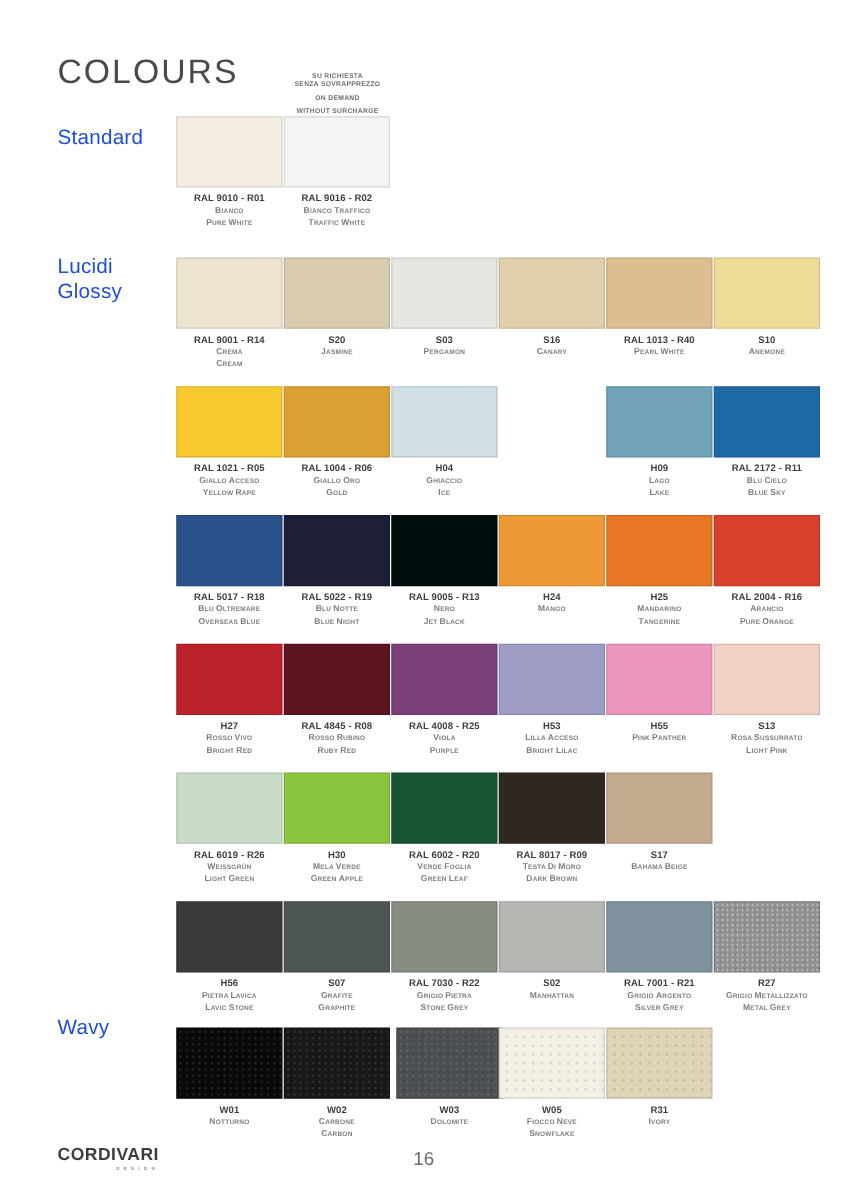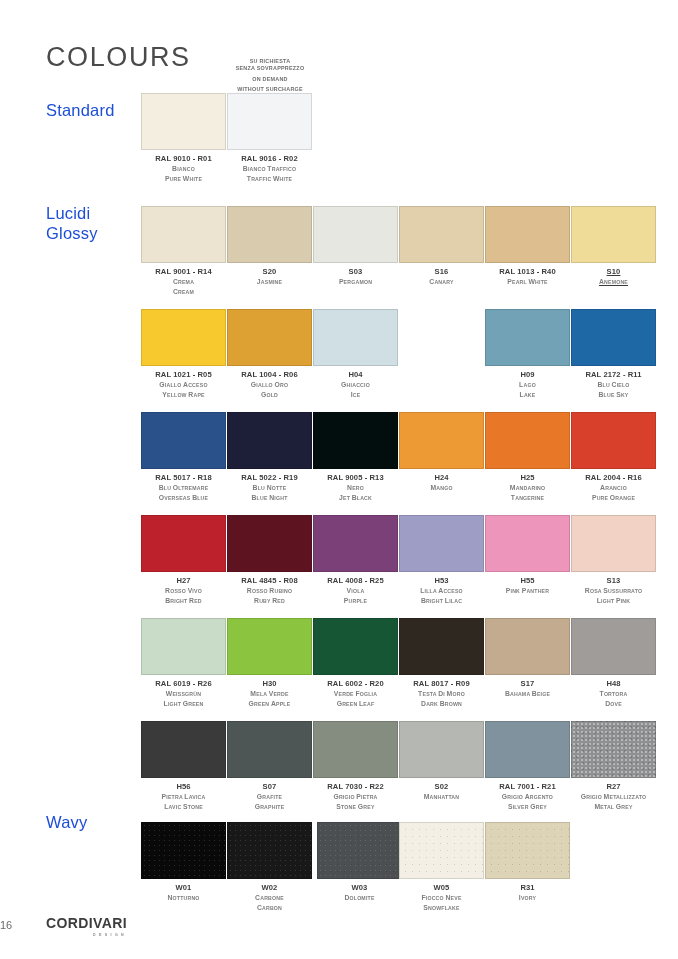--- a/index.html
+++ b/index.html
@@ -149,22 +149,22 @@
     color: #8a8a8a;
     letter-spacing: 3.4px;
     text-align: right;
     margin-top: 3px;
   }
   .pagenum {
     position: absolute;
     left: 0;
     top: 919px;
     width: 678px;
-    text-align: left;
-    font-size: 11px;
+    text-align: center;
+    font-size: 15px;
     color: #6b6b6b;
   }
 </style>
 </head>
 <body>
 
 <div class="page">
 
   <div class="title">COLOURS</div>
 
@@ -218,21 +218,21 @@
           <div class="cell" style="left: 258px;">
             <div class="chip" style="background-color:#e2d0ad"></div>
             <div class="code">S16</div>
             <div class="nm"><span class="sc2">C</span>ANARY</div>
           </div>
           <div class="cell" style="left: 344px;">
             <div class="chip" style="background-color:#ddbe8e"></div>
             <div class="code">RAL 1013 - R40</div>
             <div class="nm"><span class="sc2">P</span>EARL <span class="sc2">W</span>HITE</div>
           </div>
-          <div class="cell" style="left: 430px; text-decoration: underline;">
+          <div class="cell" style="left: 430px;">
             <div class="chip" style="background-color:#f0dc99"></div>
             <div class="code">S10</div>
             <div class="nm"><span class="sc2">A</span>NEMONE</div>
           </div>
         </div>
         <div class="row" style="height: 103px;">
           <div class="cell" style="left: 0px;">
             <div class="chip" style="background-color:#f8c92f"></div>
             <div class="code">RAL 1021 - R05</div>
             <div class="nm"><span class="sc2">G</span>IALLO <span class="sc2">A</span>CCESO</div>
@@ -360,26 +360,20 @@
             <div class="chip" style="background-color:#2e2821"></div>
             <div class="code">RAL 8017 - R09</div>
             <div class="nm"><span class="sc2">T</span>ESTA <span class="sc2">D</span>I <span class="sc2">M</span>ORO</div>
             <div class="nm"><span class="sc2">D</span>ARK <span class="sc2">B</span>ROWN</div>
           </div>
           <div class="cell" style="left: 344px;">
             <div class="chip" style="background-color:#c3ab90"></div>
             <div class="code">S17</div>
             <div class="nm"><span class="sc2">B</span>AHAMA <span class="sc2">B</span>EIGE</div>
           </div>
-          <div class="cell" style="left: 430px;">
-            <div class="chip" style="background-color:#a09c9a"></div>
-            <div class="code">H48</div>
-            <div class="nm"><span class="sc2">T</span>ORTORA</div>
-            <div class="nm"><span class="sc2">D</span>OVE</div>
-          </div>
         </div>
         <div class="row" style="height: 103px;">
           <div class="cell" style="left: 0px;">
             <div class="chip" style="background-color:#3a3a3a"></div>
             <div class="code">H56</div>
             <div class="nm"><span class="sc2">P</span>IETRA <span class="sc2">L</span>AVICA</div>
             <div class="nm"><span class="sc2">L</span>AVIC <span class="sc2">S</span>TONE</div>
           </div>
           <div class="cell" style="left: 86px;">
             <div class="chip" style="background-color:#4d5655"></div>

